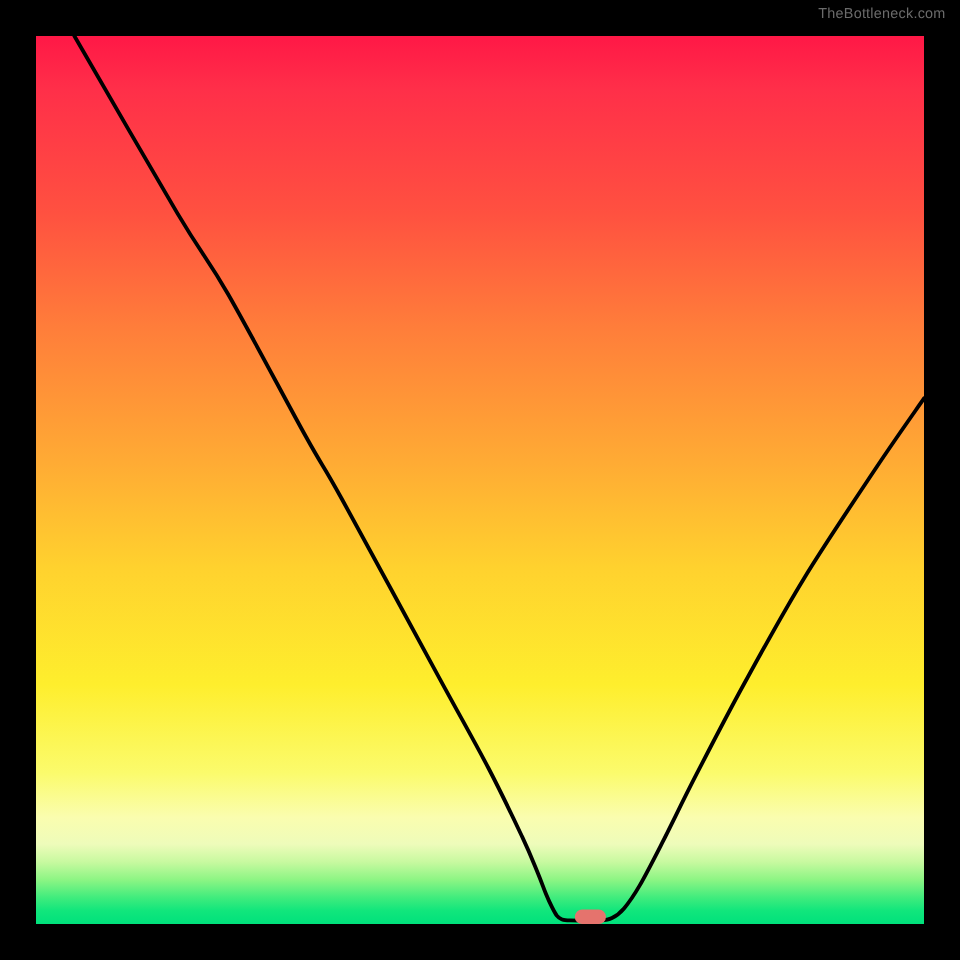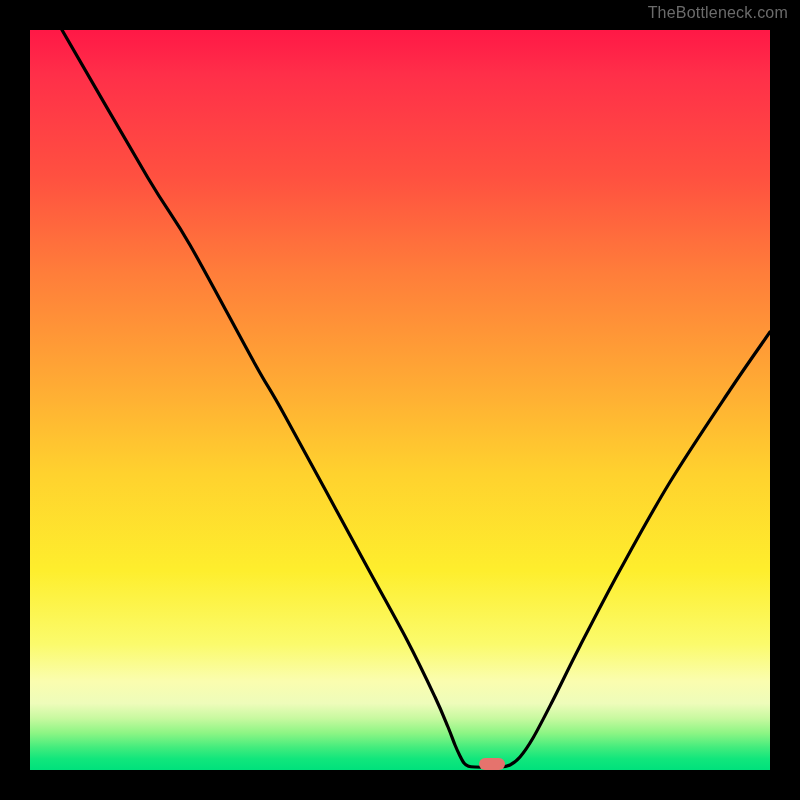--- a/index.html
+++ b/index.html
@@ -17,21 +17,21 @@
     left: 0;
     width: 800px;
     height: 800px;
     background: #000;
   }
   .watermark {
     position: absolute;
     top: 4px;
     right: 12px;
     color: #6b6b6b;
-    font-size: 16px;
+    font-size: 12px;
     font-weight: 400;
     letter-spacing: 0.2px;
     z-index: 10;
     user-select: none;
   }
   .plot {
     position: absolute;
     top: 30px;
     left: 30px;
     width: 740px;

